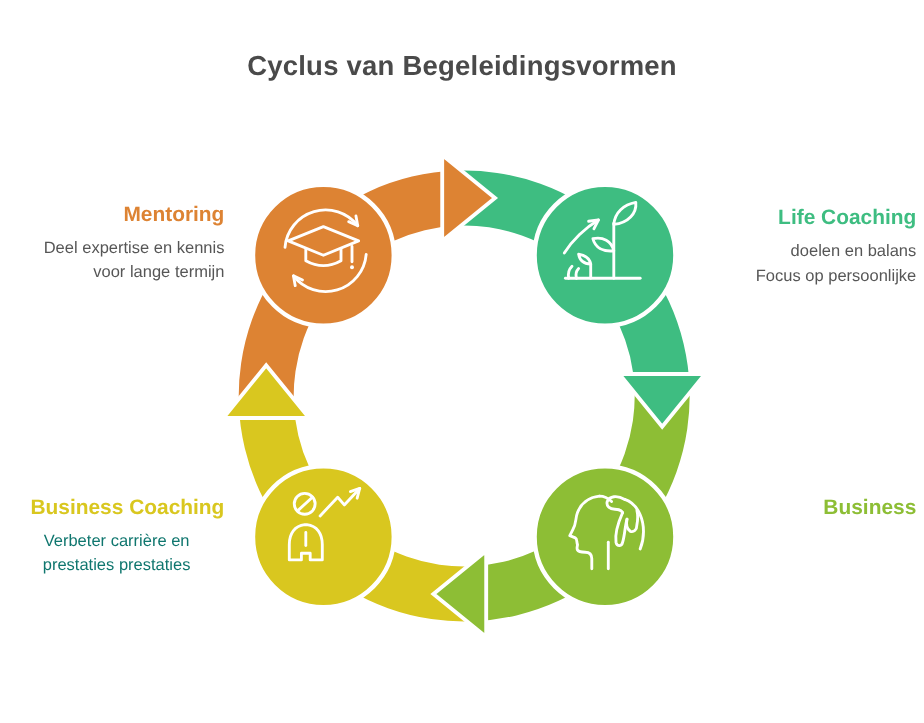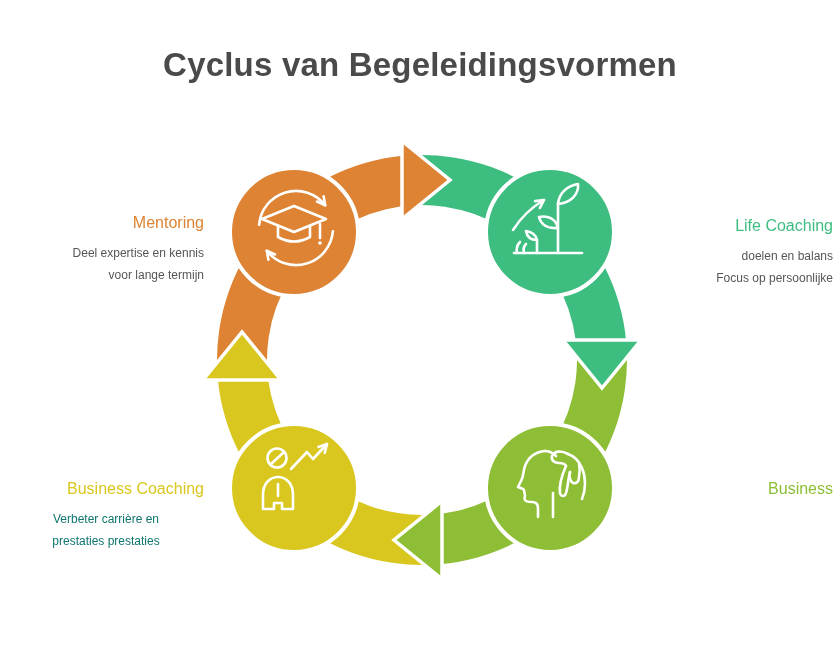--- a/index.html
+++ b/index.html
@@ -10,47 +10,46 @@
     background: #ffffff;
     font-family: "Liberation Sans", sans-serif;
     overflow: hidden;
   }
   .title {
     position: absolute;
     top: 46px;
     left: 0;
     width: 100%;
     text-align: center;
-    font-size: 33px;
+    font-size: 25px;
     font-weight: bold;
     letter-spacing: 0.2px;
   }
   .diagram-svg { position: absolute; top: 0; left: 0; }
   .arrowhead { stroke: #ffffff; stroke-width: 3.5px; stroke-linejoin: miter; }
   .node-circle { stroke: #ffffff; stroke-width: 4px; }
   .icon path, .icon circle, .icon polyline {
     fill: none;
     stroke: #ffffff;
     stroke-width: 2.6px;
     stroke-linecap: round;
     stroke-linejoin: round;
   }
   .icon .dot { fill: #ffffff; stroke: none; }
   .node-text { position: absolute; width: 196px; }
   .node-text.align-right { text-align: right; }
   .node-text.align-left { text-align: right; }
   .node-label {
-    font-size: 16px;
-    font-weight: normal;
+    font-size: 19px;
+    font-weight: bold;
     line-height: 24px;
     margin-bottom: 7px;
     white-space: nowrap;
-    margin-top: 27px;
   }
-  .node-desc { font-size: 12px; line-height: 22px; }
+  .node-desc { font-size: 15px; line-height: 22px; }
 </style>
 </head>
 <body>
 
 <div class="stage">
 
   <div class="title" style="color: rgb(74, 74, 74);">Cyclus van Begeleidingsvormen</div>
 
   <svg class="diagram-svg" width="840" height="657" viewBox="0 0 840 657">
 

